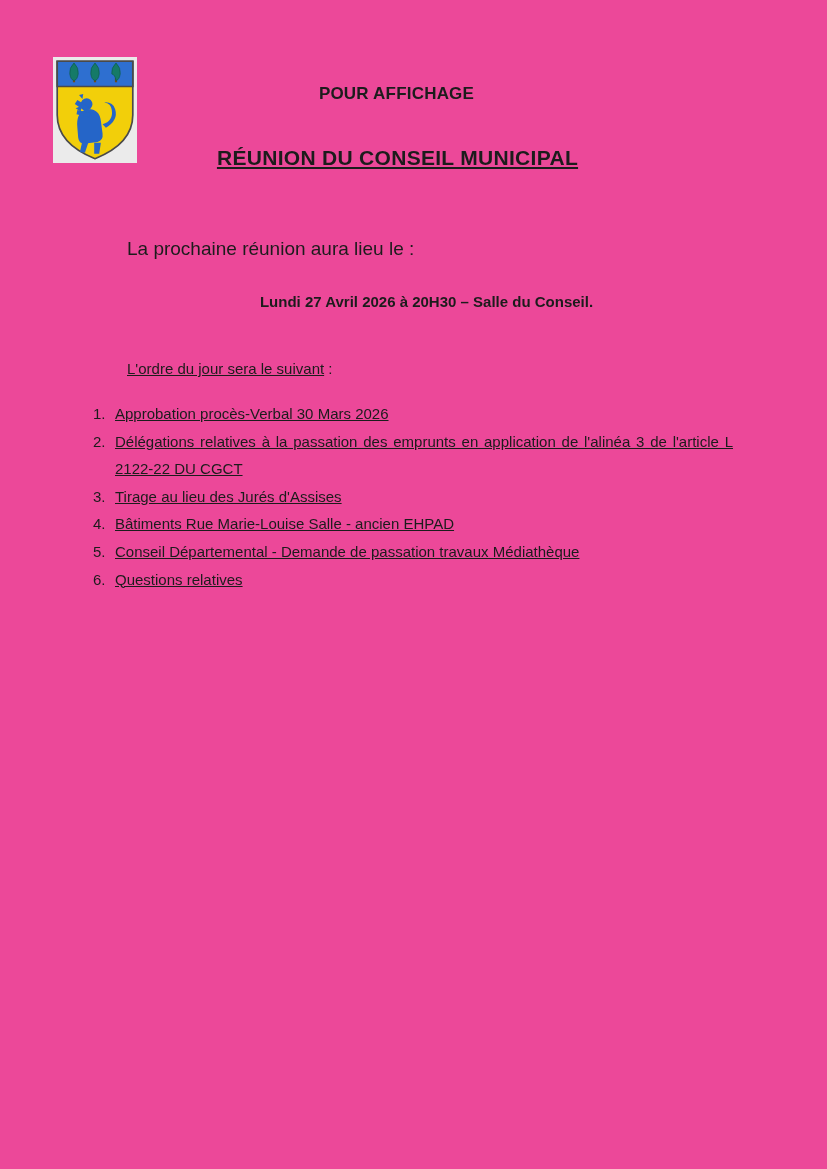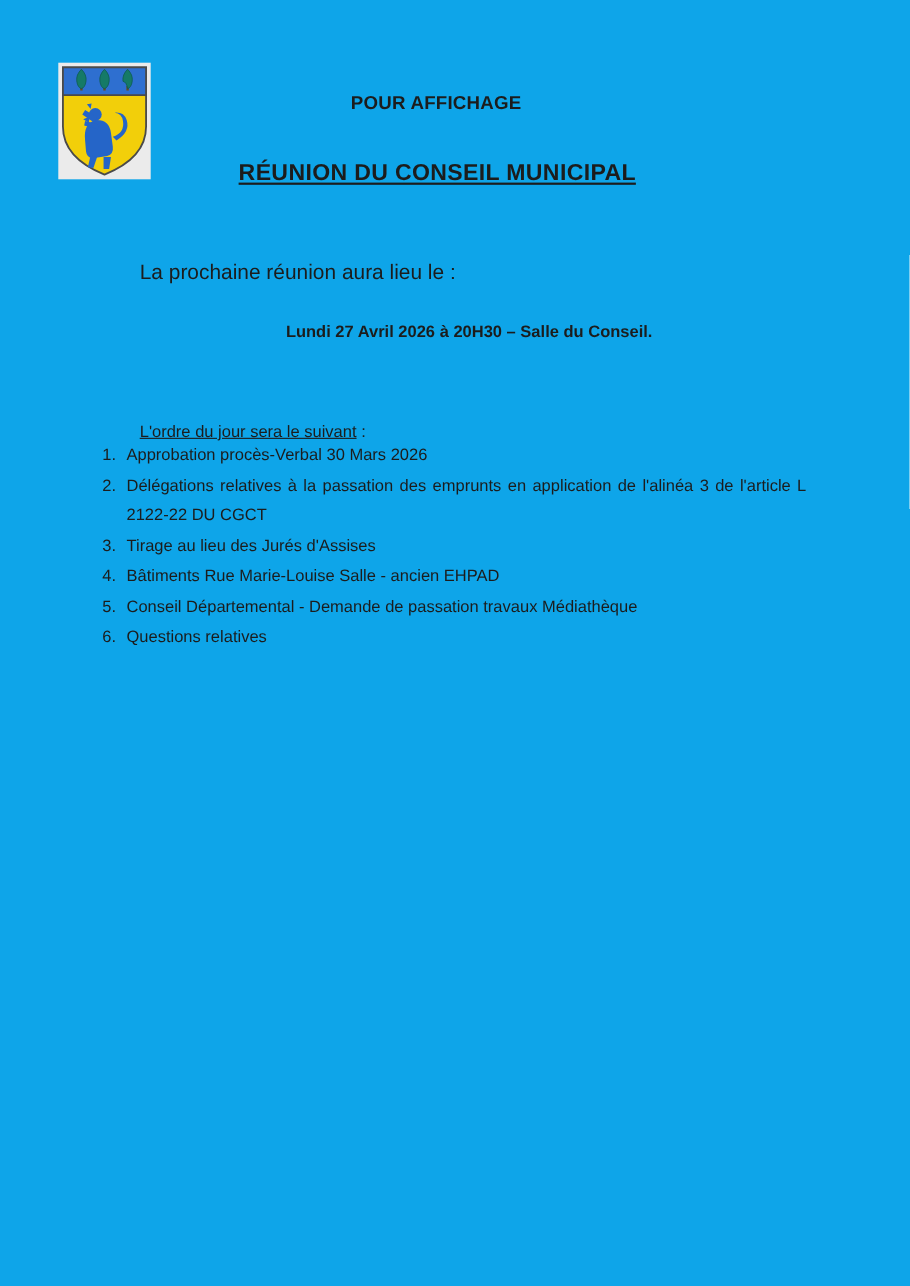--- a/index.html
+++ b/index.html
@@ -5,21 +5,21 @@
   html, body {
     margin: 0;
     padding: 0;
     background: #ffffff;
   }
   .page {
     position: relative;
     width: 827px;
     height: 1169px;
     margin: 0 auto;
-    background: #0ea5e9;
+    background: #ec4899;
     font-family: "Liberation Sans", sans-serif;
     color: #1c1c1c;
     overflow: hidden;
   }
   .crest-wrap {
     position: absolute;
     left: 53px;
     top: 57px;
     width: 84px;
     height: 106px;
@@ -65,21 +65,21 @@
     left: 0;
     width: 100%;
     text-align: center;
     transform: translateX(13px);
     font-size: 15px;
     font-weight: bold;
   }
   .agenda-heading {
     position: absolute;
     left: 127px;
-    top: 384px;
+    top: 360px;
     font-size: 15px;
   }
   .agenda-heading .underlined {
     text-decoration: underline;
   }
   .agenda-list {
     position: absolute;
     left: 93px;
     top: 400px;
     width: 640px;
@@ -89,20 +89,21 @@
   .agenda-item {
     display: flex;
     align-items: flex-start;
   }
   .agenda-item .num {
     flex: 0 0 22px;
   }
   .agenda-item .txt {
     flex: 1 1 auto;
     text-align: justify;
+    text-decoration: underline;
   }
 </style>
 </head>
 <body>
 
 <div class="page">
 
   <div class="crest-wrap">
     <svg viewBox="0 0 100 126" xmlns="http://www.w3.org/2000/svg" aria-hidden="true">
 

